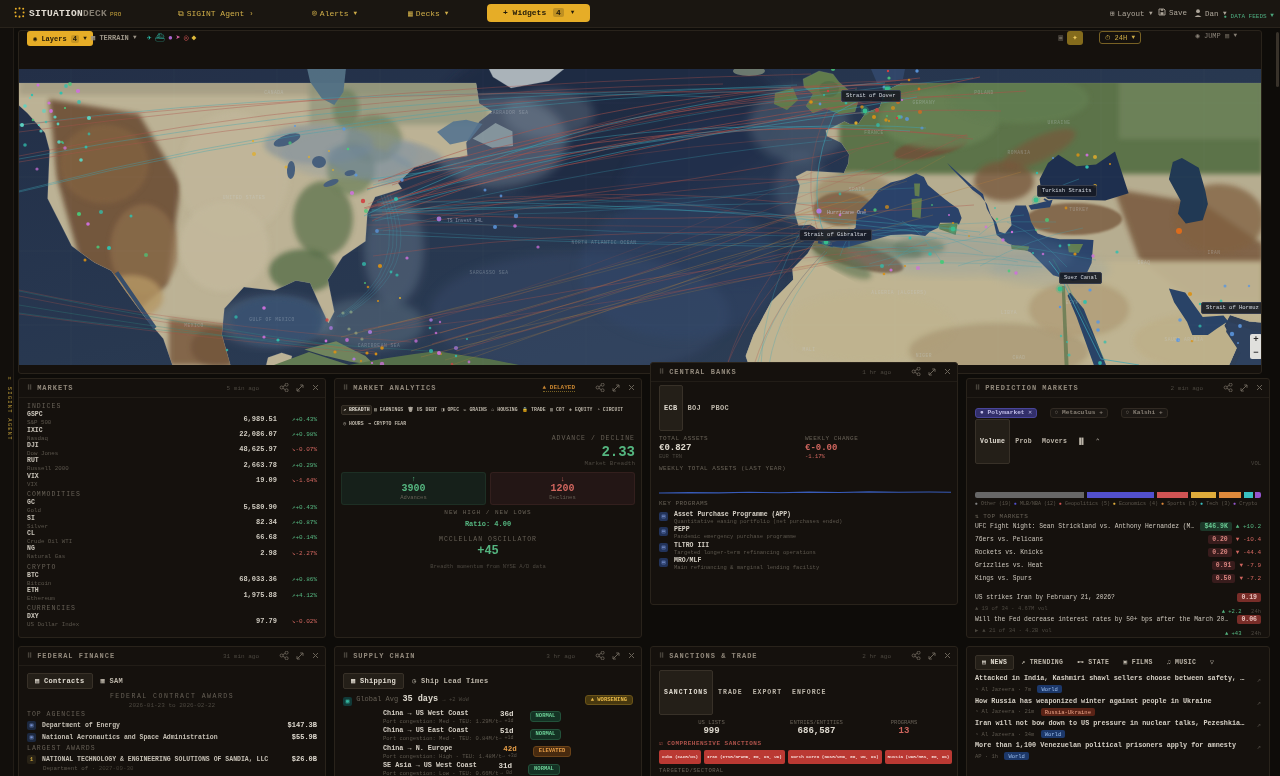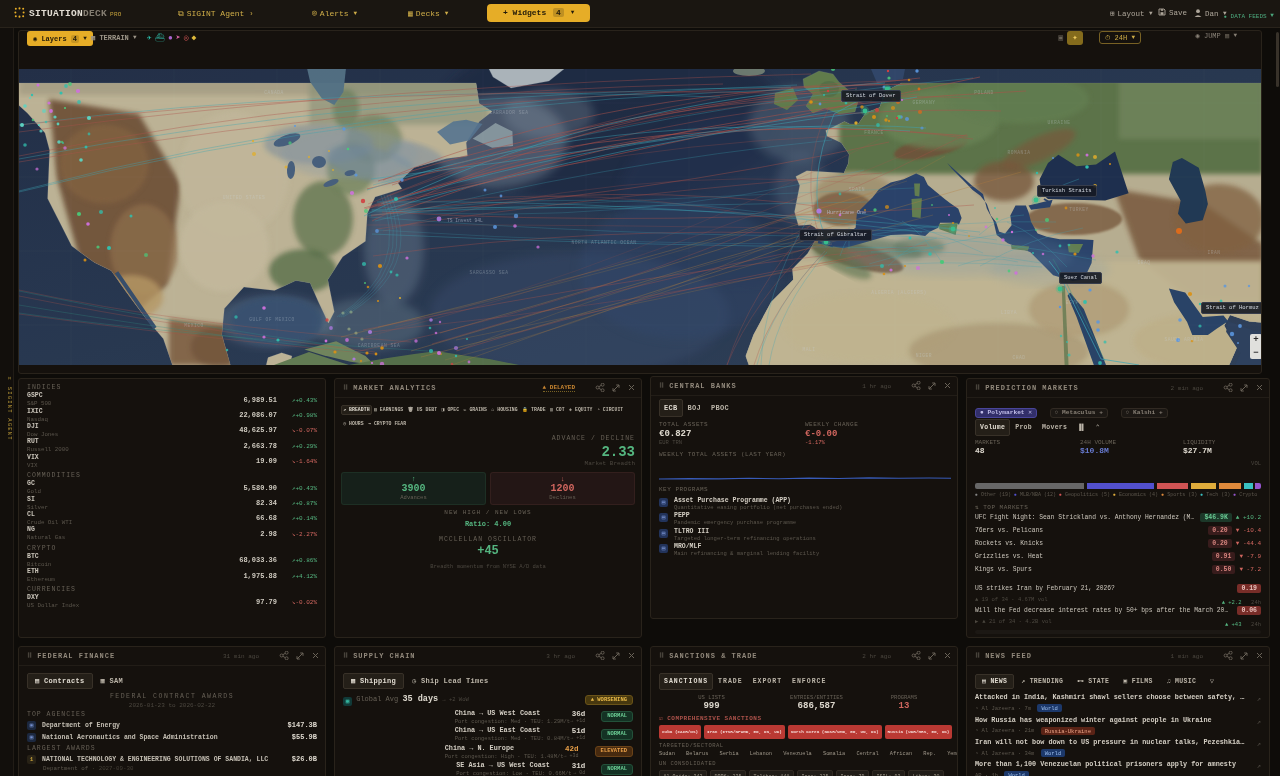--- a/index.html
+++ b/index.html
@@ -24,21 +24,21 @@
 .phead .tt{position:absolute;left:8px;top:5px;font-size:7px;font-weight:bold;color:#978e80;letter-spacing:1px;white-space:nowrap;}
 .phead .tt .gr{color:#5d574d;margin-right:4px;}
 .phead .hic{position:absolute;top:4px;right:6px;color:#6e675c;font-size:8px;letter-spacing:2px;white-space:nowrap;}
 .phead .ago{position:absolute;top:6px;right:66px;color:#4f4a42;font-size:6px;}
 .seclabel{font-size:6.5px;color:#6b6459;letter-spacing:1px;margin:3px 0 1px 0;}
 .row2{display:flex;justify-content:space-between;align-items:center;}
 .up{color:#58bd85;} .dn{color:#d96a62;}
 .wv{color:#e6e1d6;}
 .dim{color:#6b6459;}
 .dimmer{color:#4f4a42;}
-.tab{display:inline-block;border:1px solid transparent;border-radius:2px;padding:4px 4px;font-size:6.5px;line-height:1.15;color:#c4bdb0;font-weight:bold;letter-spacing:0.3px;white-space:nowrap;}
+.tab{display:inline-block;border:1px solid transparent;border-radius:2px;padding:18px 4px;font-size:6.5px;line-height:1.15;color:#c4bdb0;font-weight:bold;letter-spacing:0.3px;white-space:nowrap;}
 .sm .tab{font-size:4.8px;padding:1.5px 1.2px;letter-spacing:0.05px;}
 .tab.act{background:#262019;border-color:#3a332a;color:#e8e3d8;}
 .pill{display:inline-block;border-radius:3px;padding:1px 5px;font-size:6.2px;line-height:1.25;font-weight:bold;}
 .bdg{display:inline-block;border-radius:2px;padding:1px 4px;font-size:6.5px;font-weight:bold;}
 </style></head>
 <body>
 <div id="app">
 
 <div id="topbar">
  <div class="logo"><svg width="11" height="11" viewBox="0 0 12 12" style="vertical-align:-2px;margin-right:4px">
@@ -580,20 +580,38 @@
   <div class="mchip" style="left:1040px;top:203px;">Suez Canal</div>
   <div class="mchip" style="left:1182px;top:233px;">Strait of Hormuz</div>
   <div style="position:absolute;right:1px;bottom:6px;width:12px;height:25px;background:#f5f5f2;border-radius:2px;color:#333;font-size:9px;text-align:center;line-height:12.5px;font-weight:bold;">+<br>−</div>
  </div>
 </div>
 <style>
 .mchip{position:absolute;background:#181d28e8;border:1px solid #3c4354;border-radius:2px;color:#dfe5ee;font-size:5.5px;line-height:8px;padding:1px 4px;white-space:nowrap;}
 </style>
 
 <div class="panel" style="left:18px;top:378px;width:308px;height:260px;">
+ <div class="phead">
+        <div class="tt"><span class="gr">⠿</span>MARKETS</div>
+        <div class="ago">5 min ago</div>
+        <div class="hic"><svg width="40" height="9" viewBox="0 0 40 9" style="vertical-align:top;">
+            <g stroke="#6e675c" fill="#16120e" stroke-width="0.9">
+              <circle cx="2.6" cy="4.5" r="1.5"></circle>
+              <circle cx="7.6" cy="1.7" r="1.5"></circle>
+              <circle cx="7.6" cy="7.3" r="1.5"></circle>
+              <path d="M3.9,3.7 L6.3,2.3 M3.9,5.3 L6.3,6.7"></path>
+            </g>
+            <g stroke="#6e675c" fill="none" stroke-width="1">
+              <path d="M18,8 L24,2 M18,8 L18,5.2 M18,8 L20.8,8 M24,2 L24,4.8 M24,2 L21.2,2"></path>
+            </g>
+            <g stroke="#6e675c" stroke-width="1">
+              <path d="M34,2 L39,7 M39,2 L34,7"></path>
+            </g>
+          </svg></div>
+      </div>
  <div style="padding:2px 8px;">
   <div class="seclabel">INDICES</div>
   <div class="mrow">
           <div>
             <b>GSPC</b>
             <span>S&amp;P 500</span>
           </div>
           <div class="mv">
             <span class="wv">6,989.51</span>
             <span class="up">↗+0.43%</span>
@@ -778,21 +796,21 @@
 .adbox .num{font-size:10px;font-weight:bold;line-height:11px;}
 .adbox .lb{font-size:5.5px;color:#6b6459;}
 .adbox2{flex:1;border-radius:3px;text-align:center;padding:2px 0 3px 0;}
 .adbox2.g{background:#17211b;border:1px solid #28443374;}
 .adbox2.r{background:#241716;border:1px solid #4a2b2874;}
 .adbox2 .num{font-size:9px;font-weight:bold;line-height:10px;}
 .adbox2.g .num{color:#58bd85;} .adbox2.r .num{color:#d96a62;}
 .adbox2 .lb{font-size:5.5px;color:#6b6459;}
 </style>
 
-<div class="panel" style="left:650px;top:376px;width:308px;height:243px;">
+<div class="panel" style="left:650px;top:362px;width:308px;height:243px;">
  <div class="phead">
         <div class="tt"><span class="gr">⠿</span>CENTRAL BANKS</div>
         <div class="ago">1 hr ago</div>
         <div class="hic"><svg width="40" height="9" viewBox="0 0 40 9" style="vertical-align:top;">
             <g stroke="#6e675c" fill="#16120e" stroke-width="0.9">
               <circle cx="2.6" cy="4.5" r="1.5"></circle>
               <circle cx="7.6" cy="1.7" r="1.5"></circle>
               <circle cx="7.6" cy="7.3" r="1.5"></circle>
               <path d="M3.9,3.7 L6.3,2.3 M3.9,5.3 L6.3,6.7"></path>
             </g>
@@ -882,34 +900,20 @@
           </svg></div>
       </div>
  <div style="padding:3px 8px;position:relative;">
   <div>
    <span class="pill" style="background:#34316e;border:1px solid #4c48a0;color:#c8c5f2;padding:0.5px 4px;">● Polymarket ✕</span>
    <span class="pill" style="background:#1d1915;border:1px solid #332c24;color:#8d857a;margin-left:3px;padding:0.5px 4px;">○ Metaculus +</span>
    <span class="pill" style="background:#1d1915;border:1px solid #332c24;color:#8d857a;margin-left:3px;padding:0.5px 4px;">○ Kalshi +</span>
   </div>
   <div style="margin-top:0px;line-height:11px;">
    <span class="tab act">Volume</span><span class="tab">Prob</span><span class="tab">Movers</span><span class="tab">▐▌</span><span class="tab">⌃</span>
-  </div>
-  <div style="display:flex;margin-top:3px;">
-   <div style="width:105px;">
-            <div class="dim" style="font-size:6px;">MARKETS</div>
-            <div style="font-size:8px;font-weight:bold;color:#e6e1d6;">48</div>
-          </div>
-   <div style="width:103px;">
-            <div class="dim" style="font-size:6px;">24H VOLUME</div>
-            <div style="font-size:8px;font-weight:bold;color:#6b7fd8;">$10.8M</div>
-          </div>
-   <div>
-            <div class="dim" style="font-size:6px;">LIQUIDITY</div>
-            <div style="font-size:8px;font-weight:bold;color:#e6e1d6;">$27.7M</div>
-          </div>
   </div>
   <div style="position:absolute;right:8px;top:62px;color:#4f4a42;font-size:5.5px;">VOL</div>
   <div style="display:flex;height:6px;border-radius:2px;overflow:hidden;margin-top:28px;">
    <div style="width:39%;background:#6b6b6b;"></div>
           <div style="width:1%;"></div>
    <div style="width:24%;background:#5553d6;"></div>
           <div style="width:1%;"></div>
    <div style="width:11%;background:#d95757;"></div>
           <div style="width:1%;"></div>
    <div style="width:9%;background:#e8b33d;"></div>
@@ -1112,21 +1116,21 @@
             </div>
             <span class="pill grn">NORMAL</span>
           </div>
         </div>
  </div>
 </div>
 <style>
 .ffrow{display:flex;justify-content:space-between;align-items:center;font-size:6.5px;color:#ccc6ba;height:12px;font-weight:bold;gap:8px;}
 .ffrow>div:first-child{white-space:nowrap;overflow:hidden;text-overflow:ellipsis;}
 .ffic{display:inline-block;width:9px;height:9px;background:#1d2a42;border-radius:2px;color:#7b96d8;font-size:6px;text-align:center;line-height:9px;margin-right:6px;}
-.scrow{display:flex;justify-content:flex-end;align-items:center;margin-top:4px;height:13.5px;}
+.scrow{display:flex;justify-content:flex-start;align-items:center;margin-top:4px;height:13.5px;margin-left:40px;}
 .scrow>div:first-child b{display:block;font-size:6.8px;color:#ddd7cc;line-height:8px;font-weight:bold;}
 .scrow>div:first-child span{display:block;font-size:5.5px;color:#5f594f;line-height:7px;margin-top:1px;}
 .scv{display:flex;align-items:center;gap:16px;}
 .scv>div{text-align:right;}
 .scv b{display:block;font-size:7.5px;color:#e6e1d6;line-height:8px;}
 .scv i{display:block;font-style:normal;font-size:5px;color:#5f594f;}
 .pill.grn{background:#153425;color:#6fd49a;border:1px solid #24543c;font-size:5.5px;}
 .pill.org{background:#4a2c10;color:#f2a64b;border:1px solid #6e4519;font-size:5.5px;}
 </style>
 
@@ -1174,38 +1178,20 @@
   <div class="dim" style="font-size:5.5px;letter-spacing:0.5px;margin-top:3px;">TARGETED/SECTORAL</div>
   <div style="font-size:5.3px;color:#a49c8e;margin-top:2px;word-spacing:8px;white-space:nowrap;">Sudan Belarus Serbia Lebanon Venezuela Somalia Central&nbsp;African&nbsp;Rep. Yemen Nicaragua</div>
   <div class="dim" style="font-size:5.5px;letter-spacing:0.5px;margin-top:3px;">UN CONSOLIDATED</div>
   <div style="margin-top:2px;line-height:11px;">
    <span class="gpill">Al-Qaida: 342</span><span class="gpill">DPRK: 235</span><span class="gpill">Taliban: 148</span><span class="gpill">Iran: 225</span><span class="gpill">Iraq: 79</span><span class="gpill">ISIL: 93</span><span class="gpill">Libya: 30</span>
   </div>
  </div>
 </div>
 
 <div class="panel" style="left:966px;top:646px;width:304px;height:260px;">
- <div class="phead">
-        <div class="tt"><span class="gr">⠿</span>NEWS FEED</div>
-        <div class="ago">1 min ago</div>
-        <div class="hic"><svg width="40" height="9" viewBox="0 0 40 9" style="vertical-align:top;">
-            <g stroke="#6e675c" fill="#16120e" stroke-width="0.9">
-              <circle cx="2.6" cy="4.5" r="1.5"></circle>
-              <circle cx="7.6" cy="1.7" r="1.5"></circle>
-              <circle cx="7.6" cy="7.3" r="1.5"></circle>
-              <path d="M3.9,3.7 L6.3,2.3 M3.9,5.3 L6.3,6.7"></path>
-            </g>
-            <g stroke="#6e675c" fill="none" stroke-width="1">
-              <path d="M18,8 L24,2 M18,8 L18,5.2 M18,8 L20.8,8 M24,2 L24,4.8 M24,2 L21.2,2"></path>
-            </g>
-            <g stroke="#6e675c" stroke-width="1">
-              <path d="M34,2 L39,7 M39,2 L34,7"></path>
-            </g>
-          </svg></div>
-      </div>
  <div style="padding:4px 8px;">
   <div>
    <span class="tab act" style="padding:3px 6px;">▤ NEWS</span><span class="tab" style="padding:3px 6px;">↗ TRENDING</span><span class="tab" style="padding:3px 6px;">⊷ STATE</span><span class="tab" style="padding:3px 6px;">▣ FILMS</span><span class="tab" style="padding:3px 6px;">♫ MUSIC</span><span class="tab" style="padding:3px 6px;">▽</span>
   </div>
   <div class="nrow" style="margin-top:4px;">
           <div>
             <b>Attacked in India, Kashmiri shawl sellers choose between safety, livelihood</b>
             <span>◔ Al&nbsp;Jazeera · 7m <i class="npill blue">World</i></span>
           </div>
           <div class="nic">↗</div>

